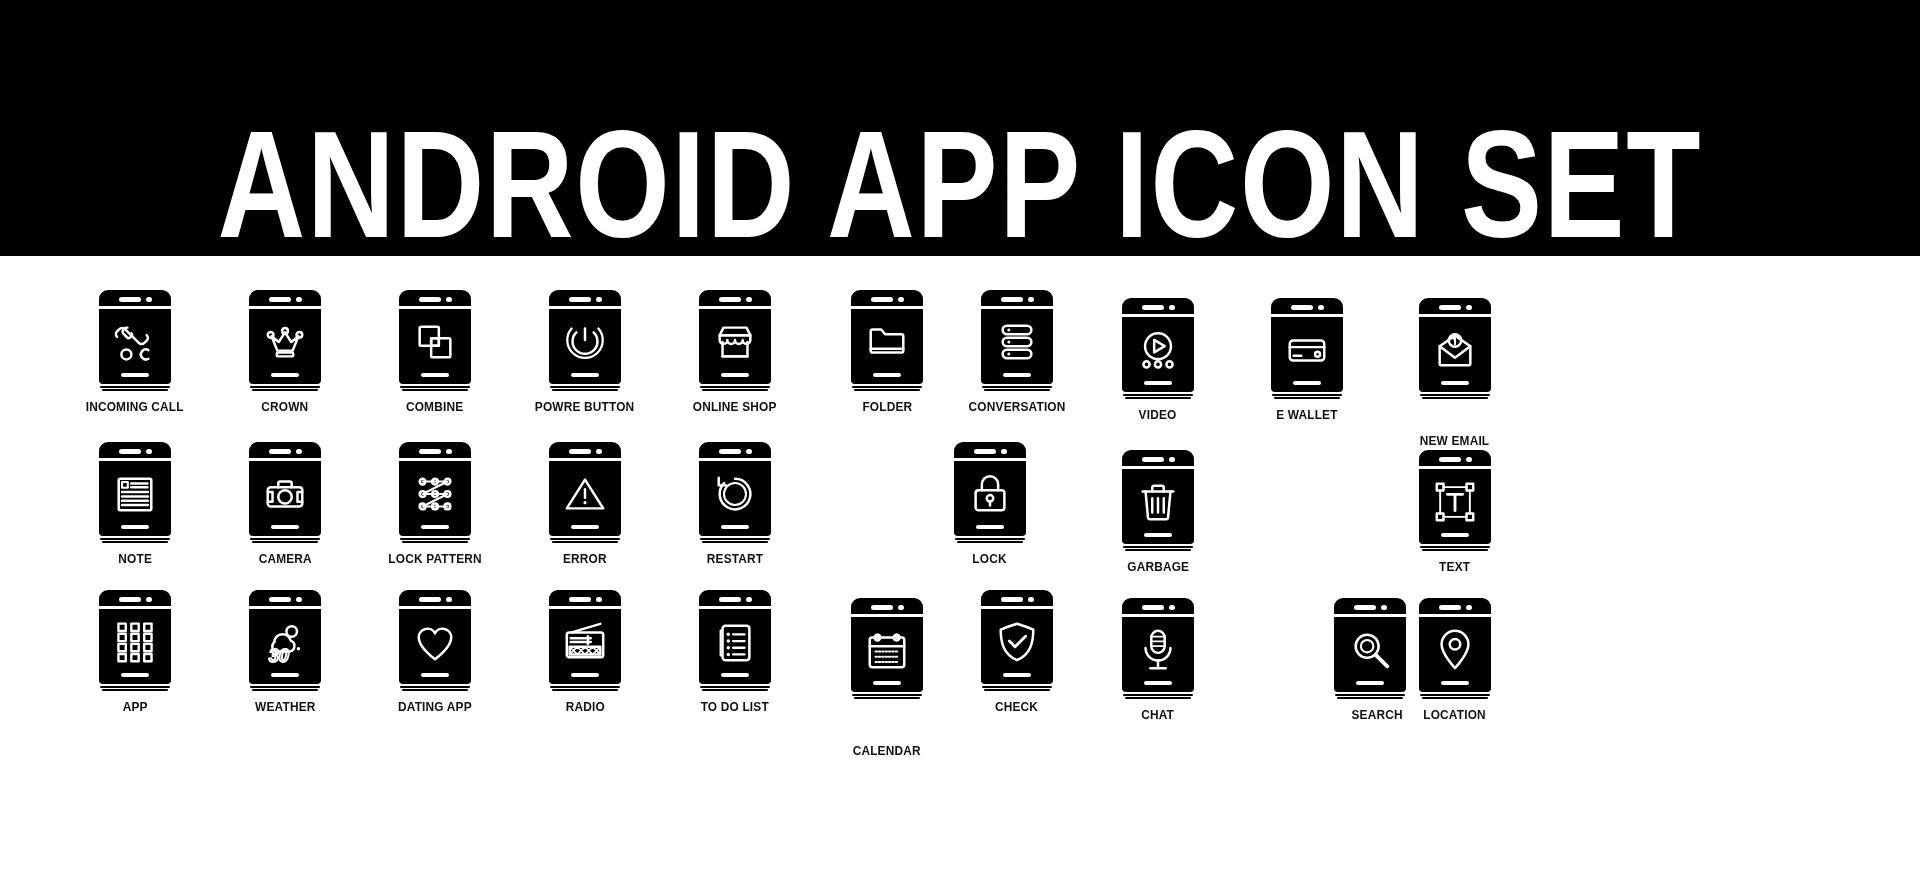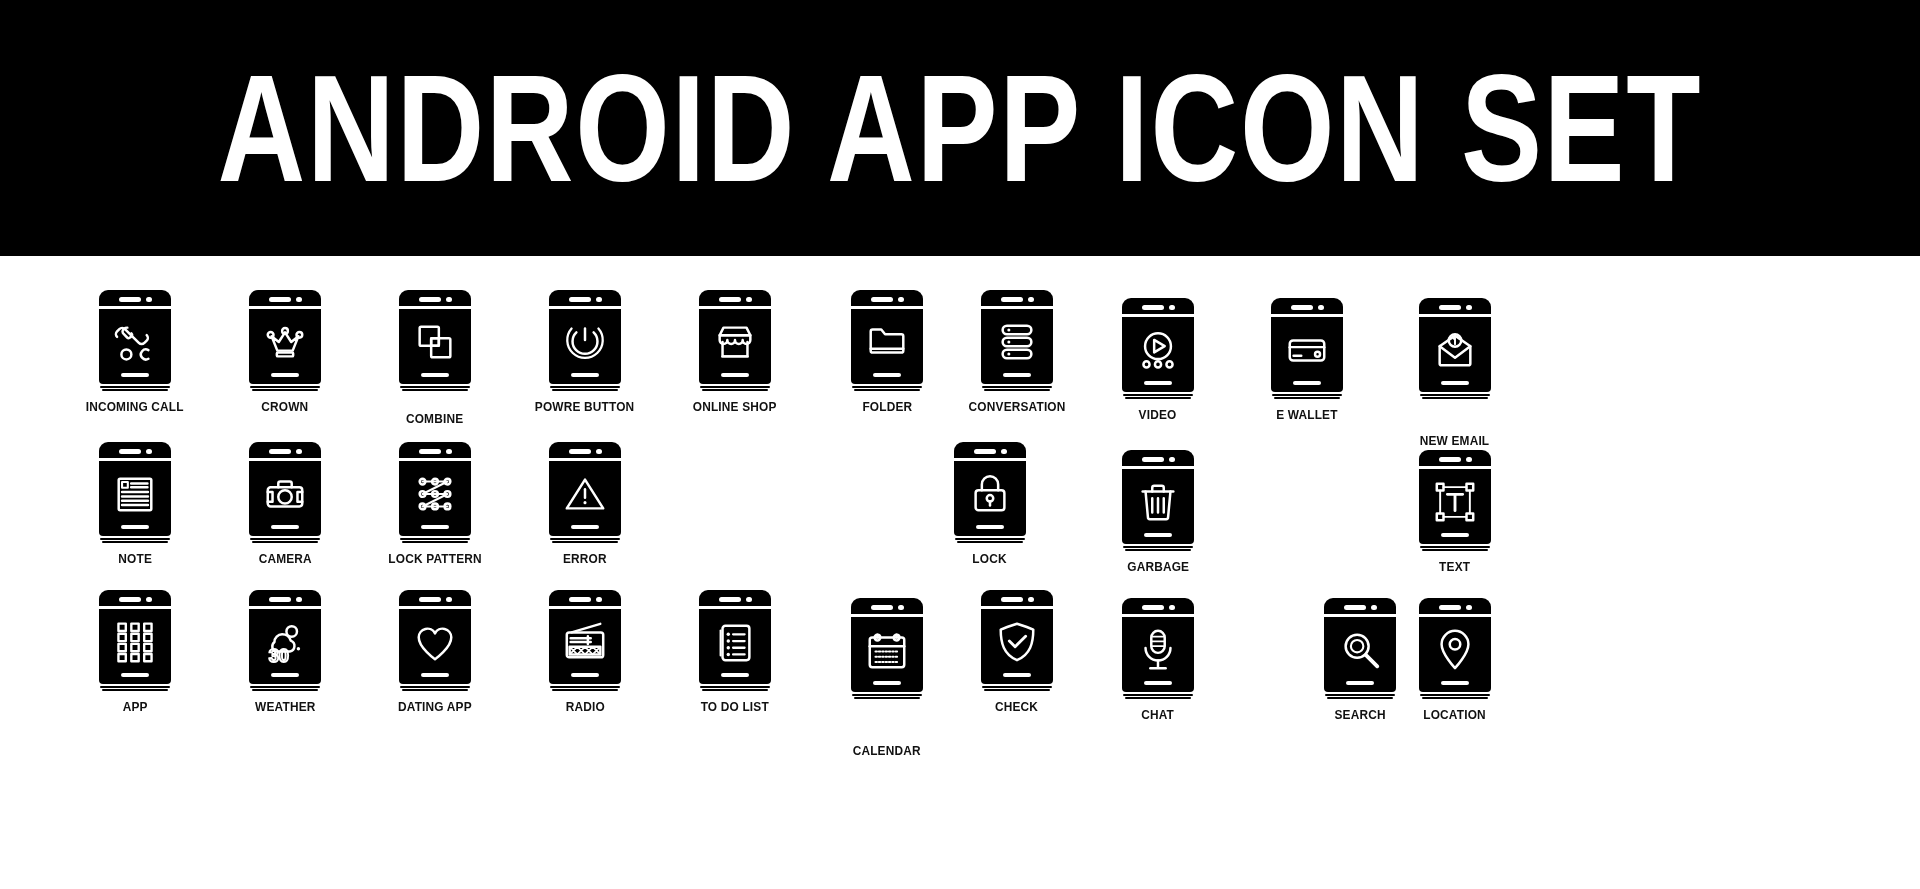--- a/index.html
+++ b/index.html
@@ -9,21 +9,21 @@
     background:#ffffff;
     font-family:"Liberation Sans", sans-serif;
     overflow:hidden;
   }
   #page { position:relative; width:1920px; height:889px; background:#fff; }
 
   
   .banner {
     position:absolute; left:0; top:0; width:1920px; height:256px;
     background:#000000;
-    display:flex; align-items:center; justify-content:center;
+    display:flex; align-items:flex-end; justify-content:center;
   }
   .banner-title {
     color:#ffffff;
     font-family:"Liberation Sans Narrow","Liberation Sans",sans-serif;
     font-weight:bold;
     font-size:152px;
     line-height:0.95;
     letter-spacing:2px;
     transform:scaleX(0.80);
     transform-origin:center center;
@@ -36,21 +36,21 @@
     position:absolute; left:0; top:256px; width:1920px; height:633px;
   }
   .cell {
     position:absolute;
     width:160px;
     display:flex; flex-direction:column; align-items:center;
   }
   .cell.shift { margin-top:8px; }
 
   
-  .phone { position:relative; width:72px; height:100px; }
+  .phone { position:relative; width:72px; height:100px;font-style:italic; }
   .phone-body {
     position:absolute; left:0; top:0; width:72px; height:94px;
     background:#000000;
     border-radius:9px 9px 4px 4px;
   }
   .speaker {
     position:absolute; left:20px; top:7px; width:22px; height:4.5px;
     background:#ffffff; border-radius:2.5px;
   }
   .cam {
@@ -140,21 +140,21 @@
     <circle cx="39" cy="16.5" r="3"></circle>
     <circle cx="24" cy="12.5" r="3"></circle>
     <rect x="15.5" y="35" width="17" height="4" rx="1"></rect>
   </svg>
           </div>
           <div class="base1"></div>
           <div class="base2"></div>
         </div>
         <div class="label">CROWN</div>
       </div>
-      <div class="cell" style="left: 355px; top: 34px; gap: 12px;">
+      <div class="cell" style="left: 355px; top: 34px;">
         <div class="phone">
           <div class="phone-body">
             <div class="speaker"></div>
             <div class="cam"></div>
             <div class="bezel-line"></div>
             <div class="homebar"></div>
           </div>
           <div class="screen">
             <svg width="46" height="46" viewBox="0 0 48 48" fill="none" stroke="#ffffff" stroke-width="2.6" stroke-linecap="round" stroke-linejoin="round">
     <rect x="8" y="8" width="20" height="20" rx="1.5"></rect>
@@ -395,20 +395,40 @@
             <svg width="46" height="46" viewBox="0 0 48 48" fill="none" stroke="#ffffff" stroke-width="2.6" stroke-linecap="round" stroke-linejoin="round">
     <path d="M24 9 L43 39 H5 Z"></path>
     <path d="M24 19 v9"></path>
     <circle cx="24" cy="33" r="1.6" fill="#ffffff" stroke="none"></circle>
   </svg>
           </div>
           <div class="base1"></div>
           <div class="base2"></div>
         </div>
         <div class="label">ERROR</div>
+      </div>
+      <div class="cell" style="left: 655px; top: 186px;">
+        <div class="phone">
+          <div class="phone-body">
+            <div class="speaker"></div>
+            <div class="cam"></div>
+            <div class="bezel-line"></div>
+            <div class="homebar"></div>
+          </div>
+          <div class="screen">
+            <svg width="46" height="46" viewBox="0 0 48 48" fill="none" stroke="#ffffff" stroke-width="2.6" stroke-linecap="round" stroke-linejoin="round">
+    <path d="M24 8 a16 16 0 1 1-11.3 4.7"></path>
+    <path d="M7 7 v8 h8"></path>
+    <circle cx="24" cy="24" r="11.5" stroke-width="2.2"></circle>
+  </svg>
+          </div>
+          <div class="base1"></div>
+          <div class="base2"></div>
+        </div>
+        <div class="label">RESTART</div>
       </div>
       <div class="cell" style="left: 910px; top: 186px;">
         <div class="phone">
           <div class="phone-body">
             <div class="speaker"></div>
             <div class="cam"></div>
             <div class="bezel-line"></div>
             <div class="homebar"></div>
           </div>
           <div class="screen">
@@ -646,21 +666,21 @@
     <path d="M11 22 a13 13 0 0 0 26 0"></path>
     <path d="M24 35 v7"></path>
     <path d="M16 43 h16"></path>
   </svg>
           </div>
           <div class="base1"></div>
           <div class="base2"></div>
         </div>
         <div class="label">CHAT</div>
       </div>
-      <div class="cell shift" style="left: 1280px; top: 334px;">
+      <div class="cell shift" style="left: 1246px; top: 334px; align-items: flex-end;">
         <div class="phone">
           <div class="phone-body">
             <div class="speaker"></div>
             <div class="cam"></div>
             <div class="bezel-line"></div>
             <div class="homebar"></div>
           </div>
           <div class="screen">
             <svg width="46" height="46" viewBox="0 0 48 48" fill="none" stroke="#ffffff" stroke-width="2.6" stroke-linecap="round" stroke-linejoin="round">
     <circle cx="21" cy="20" r="12"></circle>

